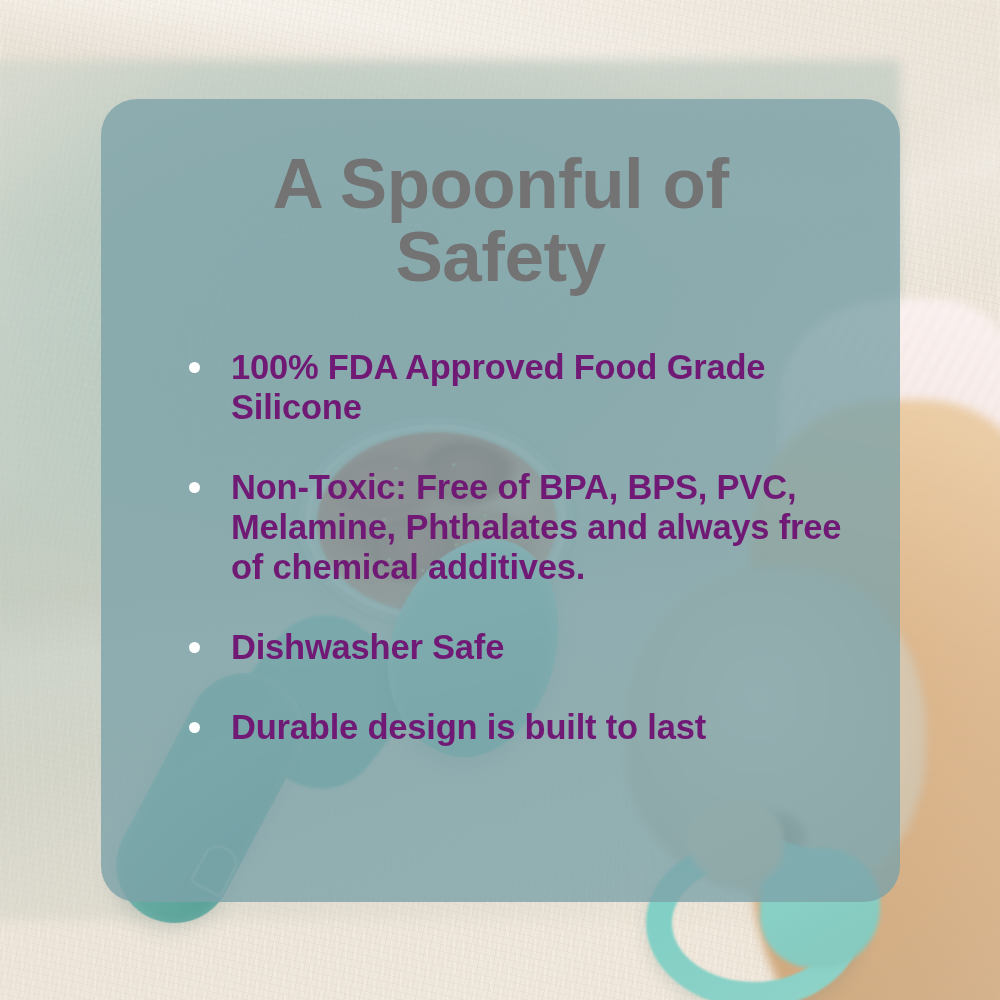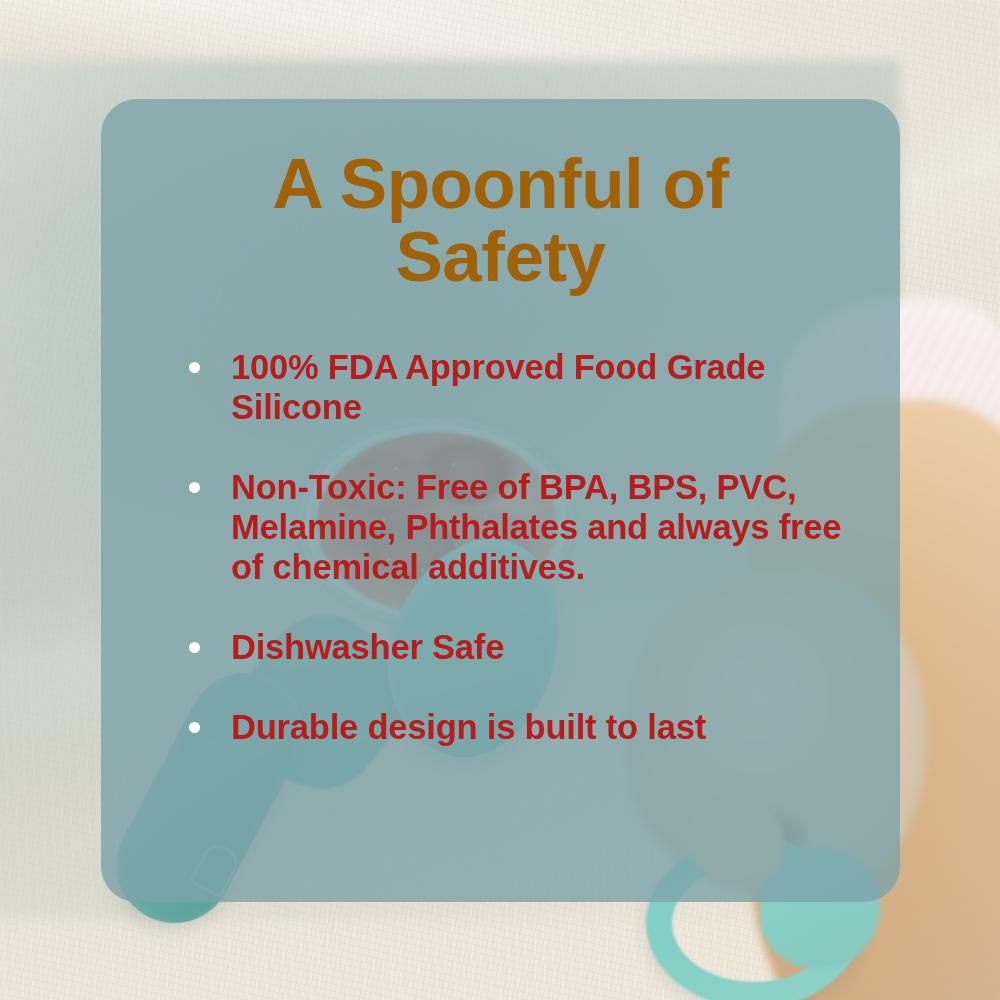--- a/index.html
+++ b/index.html
@@ -309,37 +309,37 @@
     height: 803px;
     border-radius: 36px;
     background: rgba(125,162,169, .80);
     box-sizing: border-box;
     padding: 48px 44px 40px 44px;
     overflow: hidden;
   }
 
   .card-title {
     margin: 0;
-    color: #a16207;
+    color: #737373;
     font-size: 71px;
     line-height: 1.03;
     font-weight: 700;
     letter-spacing: -0.5px;
     text-align: center;
     padding: 0 44px;
   }
 
   .bullet-list {
     list-style: none;
     margin: 54px 0 0 0;
     padding: 0 12px 0 40px;
   }
   .bullet-item {
     position: relative;
-    color: #b91c1c;
+    color: #701a75;
     font-size: 34.5px;
     line-height: 1.16;
     font-weight: 700;
     letter-spacing: -0.2px;
     margin-bottom: 40px;
     padding-left: 46px;
   }
   .bullet-item:last-child { margin-bottom: 14px; }
   .bullet-dot {
     position: absolute;

